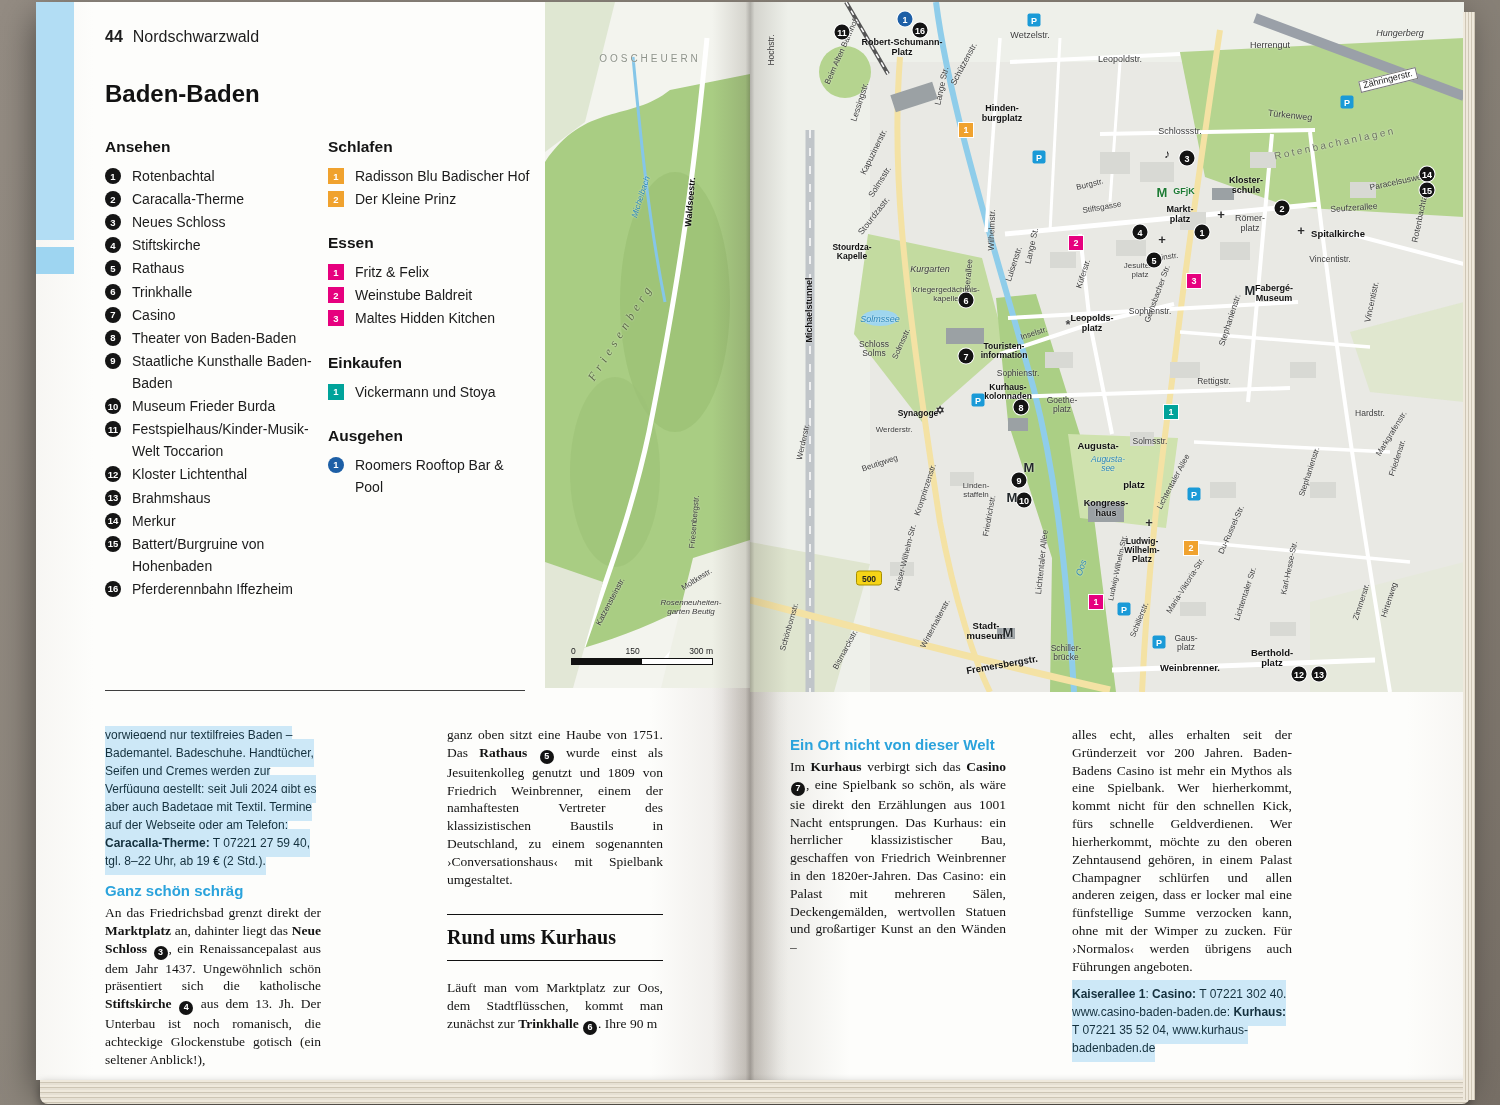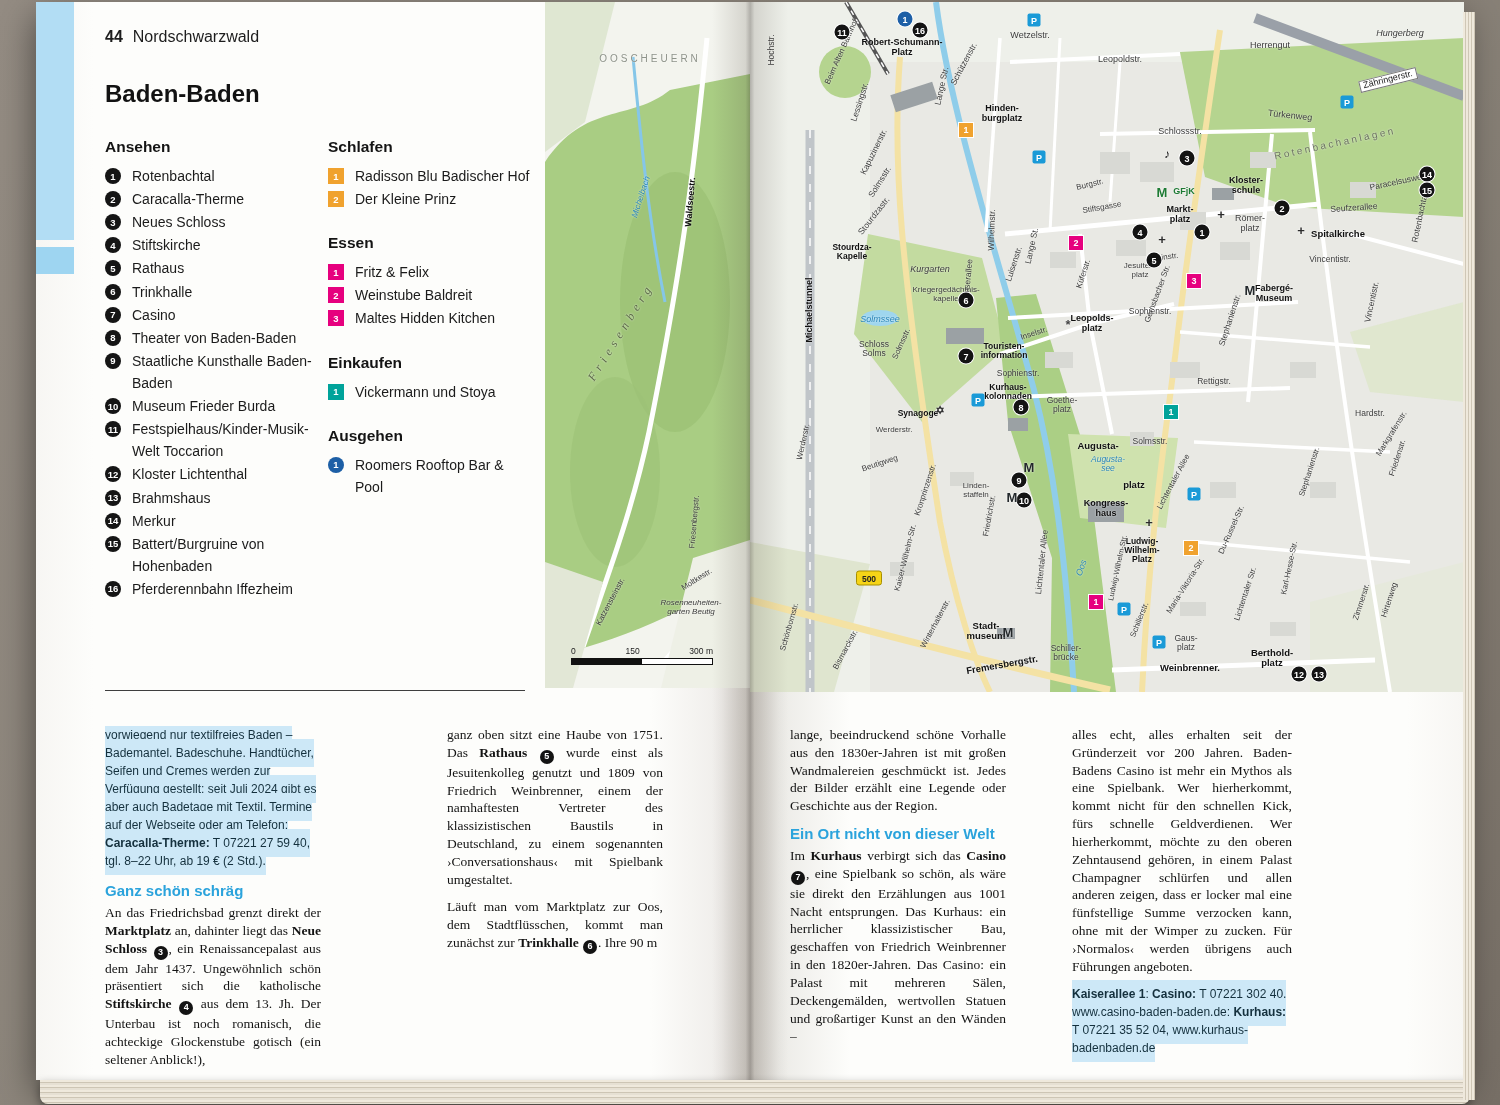--- a/index.html
+++ b/index.html
@@ -182,20 +182,21 @@
       <div class="rule"></div>
 
       <div class="article col1">
         <p class="info"><span class="hl">vorwiegend nur textilfreies Baden – Bademantel, Badeschuhe, Handtücher, Seifen und Cremes werden zur Verfügung gestellt; seit Juli 2024 gibt es aber auch Badetage mit Textil, Termine auf der Webseite oder am Telefon; <b>Caracalla-Therme:</b> T 07221 27 59 40, tgl. 8–22 Uhr, ab 19 € (2 Std.).</span></p>
         <h3 class="bluehead">Ganz schön schräg</h3>
         <p class="body">An das Friedrichsbad grenzt direkt der <b>Marktplatz</b> an, dahinter liegt das <b>Neue Schloss</b> <span class="inmk">3</span>, ein Renaissancepalast aus dem Jahr 1437. Ungewöhnlich schön präsentiert sich die katholische <b>Stiftskirche</b> <span class="inmk">4</span> aus dem 13. Jh. Der Unterbau ist noch romanisch, die achteckige Glockenstube gotisch (ein seltener Anblick!),</p>
       </div>
 
       <div class="article col2">
         <p class="body">ganz oben sitzt eine Haube von 1751. Das <b>Rathaus</b> <span class="inmk">5</span> wurde einst als Jesuitenkolleg genutzt und 1809 von Friedrich Weinbrenner, einem der namhaftesten Vertreter des klassizistischen Baustils in Deutschland, zu einem sogenannten ›Conversationshaus‹ mit Spielbank umgestaltet.</p>
+        <h2 class="section">Rund ums Kurhaus</h2>
         <p class="body">Läuft man vom Marktplatz zur Oos, dem Stadtflüsschen, kommt man zunächst zur <b>Trinkhalle</b> <span class="inmk">6</span>. Ihre 90 m</p>
       </div>
     </div>
 
     <div class="page page-right">
       <div class="map map-right">
         <svg width="714" height="690" viewBox="0 0 714 690">
           <rect width="714" height="690" fill="#eef0ea"></rect>
           <rect x="120" y="60" width="594" height="630" fill="#e9e9e4"></rect>
           <polygon points="430,50 714,36 714,215 540,205 455,175" fill="#b5d48f"></polygon>
@@ -420,21 +421,20 @@
             <div class="mk church" style="left: 551px; top: 228px;">+</div>
             <div class="mk church" style="left: 399px; top: 520px;">+</div>
             <div class="mk star" style="left: 190px; top: 408px;">✡</div>
             <div class="mk music" style="left: 417px; top: 152px;">♪</div>
             <div class="mk compass" style="left: 318px; top: 322px;">*</div>
             <div class="mk badge" style="left: 119px; top: 576px;">500</div>
           </div>
       </div>
 
       <div class="article col3">
-        <p class="body">lange, beeindruckend schöne Vorhalle aus den 1830er-Jahren ist mit großen Wandmalereien geschmückt ist. Jedes der Bilder erzählt eine Legende oder Geschichte aus der Region.</p>
         <h3 class="bluehead">Ein Ort nicht von dieser Welt</h3>
         <p class="body">Im <b>Kurhaus</b> verbirgt sich das <b>Casino</b> <span class="inmk">7</span>, eine Spielbank so schön, als wäre sie direkt den Erzählungen aus 1001 Nacht entsprungen. Das Kurhaus: ein herrlicher klassizistischer Bau, geschaffen von Friedrich Weinbrenner in den 1820er-Jahren. Das Casino: ein Palast mit mehreren Sälen, Deckengemälden, wertvollen Statuen und großartiger Kunst an den Wänden –</p>
       </div>
 
       <div class="article col4">
         <p class="body">alles echt, alles erhalten seit der Gründerzeit vor 200 Jahren. Baden-Badens Casino ist mehr ein Mythos als eine Spielbank. Wer hierherkommt, kommt nicht für den schnellen Kick, fürs schnelle Geldverdienen. Wer hierherkommt, möchte zu den oberen Zehntausend gehören, in einem Palast Champagner schlürfen und allen anderen zeigen, dass er locker mal eine fünfstellige Summe verzocken kann, ohne mit der Wimper zu zucken. Für ›Normalos‹ werden übrigens auch Führungen angeboten.</p>
         <p class="info"><span class="hl"><b>Kaiserallee 1</b>; <b>Casino:</b> T 07221 302 40, www.casino-baden-baden.de; <b>Kurhaus:</b> T 07221 35 52 04, www.kurhaus-badenbaden.de</span></p>
       </div>
     </div>
 

